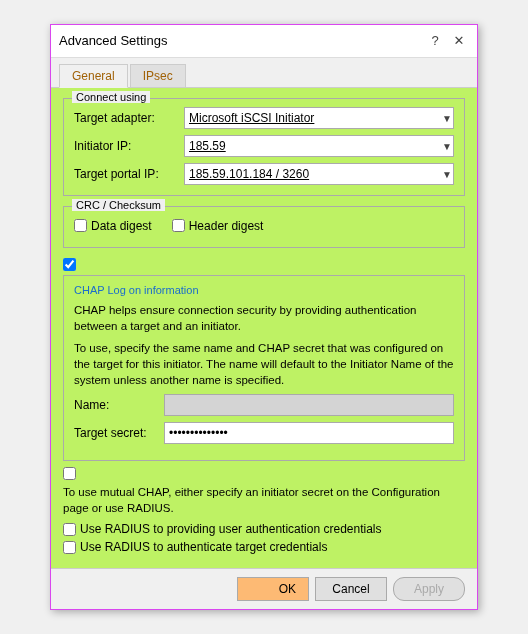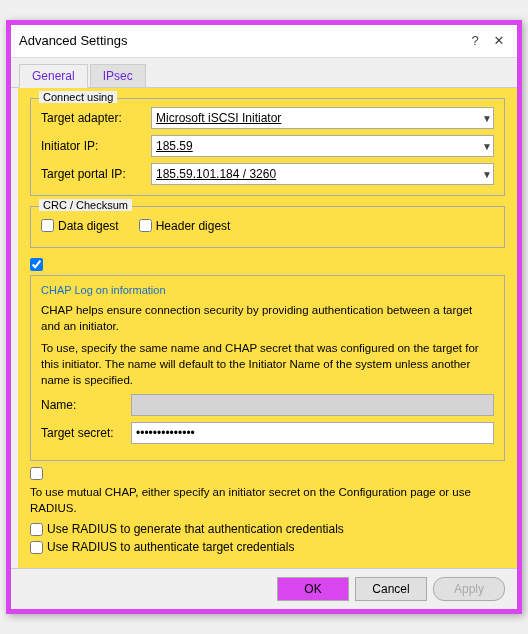--- a/index.html
+++ b/index.html
@@ -7,23 +7,23 @@
       font-family: "Segoe UI", Arial, sans-serif;
       font-size: 12px;
       background: #f0f0f0;
       display: flex;
       justify-content: center;
       align-items: center;
       width: 528px;
       height: 634px;
     }
     .dialog {
-      width: 516px;
-      background: #f0f0f0;
-      border: 5px solid #d946ef;
+      width: 428px;
+      background: #f0f0f0;
+      border: 1px solid #d946ef;
       box-shadow: 2px 2px 8px rgba(0,0,0,0.3);
     }
     .title-bar {
       background: #fff;
       display: flex;
       align-items: center;
       justify-content: space-between;
       padding: 6px 8px;
       border-bottom: 1px solid #ddd;
     }
@@ -55,33 +55,32 @@
       background: #f0f0f0;
       border-bottom: 1px solid #ccc;
     }
     .tab {
       padding: 4px 12px;
       border: 1px solid #ccc;
       border-bottom: none;
       background: #e0e0e0;
       cursor: pointer;
       font-size: 12px;
-      color: #6d28d9;
+      color: #a16207;
       margin-right: 2px;
     }
     .tab.active {
       background: #f0f0f0;
       border-bottom: 1px solid #f0f0f0;
       margin-bottom: -1px;
       z-index: 1;
     }
     .content {
       padding: 10px 12px;
-      background: #fde047;
-      margin-left: 7px;
+      background: #bef264;
     }
     .group-box {
       border: 1px solid #aaa;
       padding: 8px 10px 10px 10px;
       margin-bottom: 10px;
       position: relative;
     }
     .group-label {
       position: absolute;
       top: -8px;
@@ -214,21 +213,22 @@
     .btn {
       min-width: 72px;
       height: 24px;
       border: 1px solid #aaa;
       background: #e0e0e0;
       font-size: 12px;
       cursor: pointer;
       padding: 0 12px;
     }
     .btn.primary {
-      background: #d946ef;
+      background: #fdba74;
+      text-align: right;
     }
     .btn.disabled {
       color: #aaa;
       cursor: default;
       border-radius: 11px;
     }
   </style>
 </head>
 <body>
 
@@ -319,21 +319,21 @@
       </div>
     </div>
 
     <div class="bottom-section">
       <div class="checkbox-row">
         <input type="checkbox" style="">
       </div>
       <div class="mutual-text">To use mutual CHAP, either specify an initiator secret on the Configuration page or use RADIUS.</div>
       <div class="checkbox-row">
         <input type="checkbox" style="">
-        <span>Use RADIUS to generate that authentication credentials</span>
+        <span>Use RADIUS to providing user authentication credentials</span>
       </div>
       <div class="checkbox-row">
         <input type="checkbox" style="">
         <span>Use RADIUS to authenticate target credentials</span>
       </div>
     </div>
 
   </div>
 
   <div class="button-bar">

